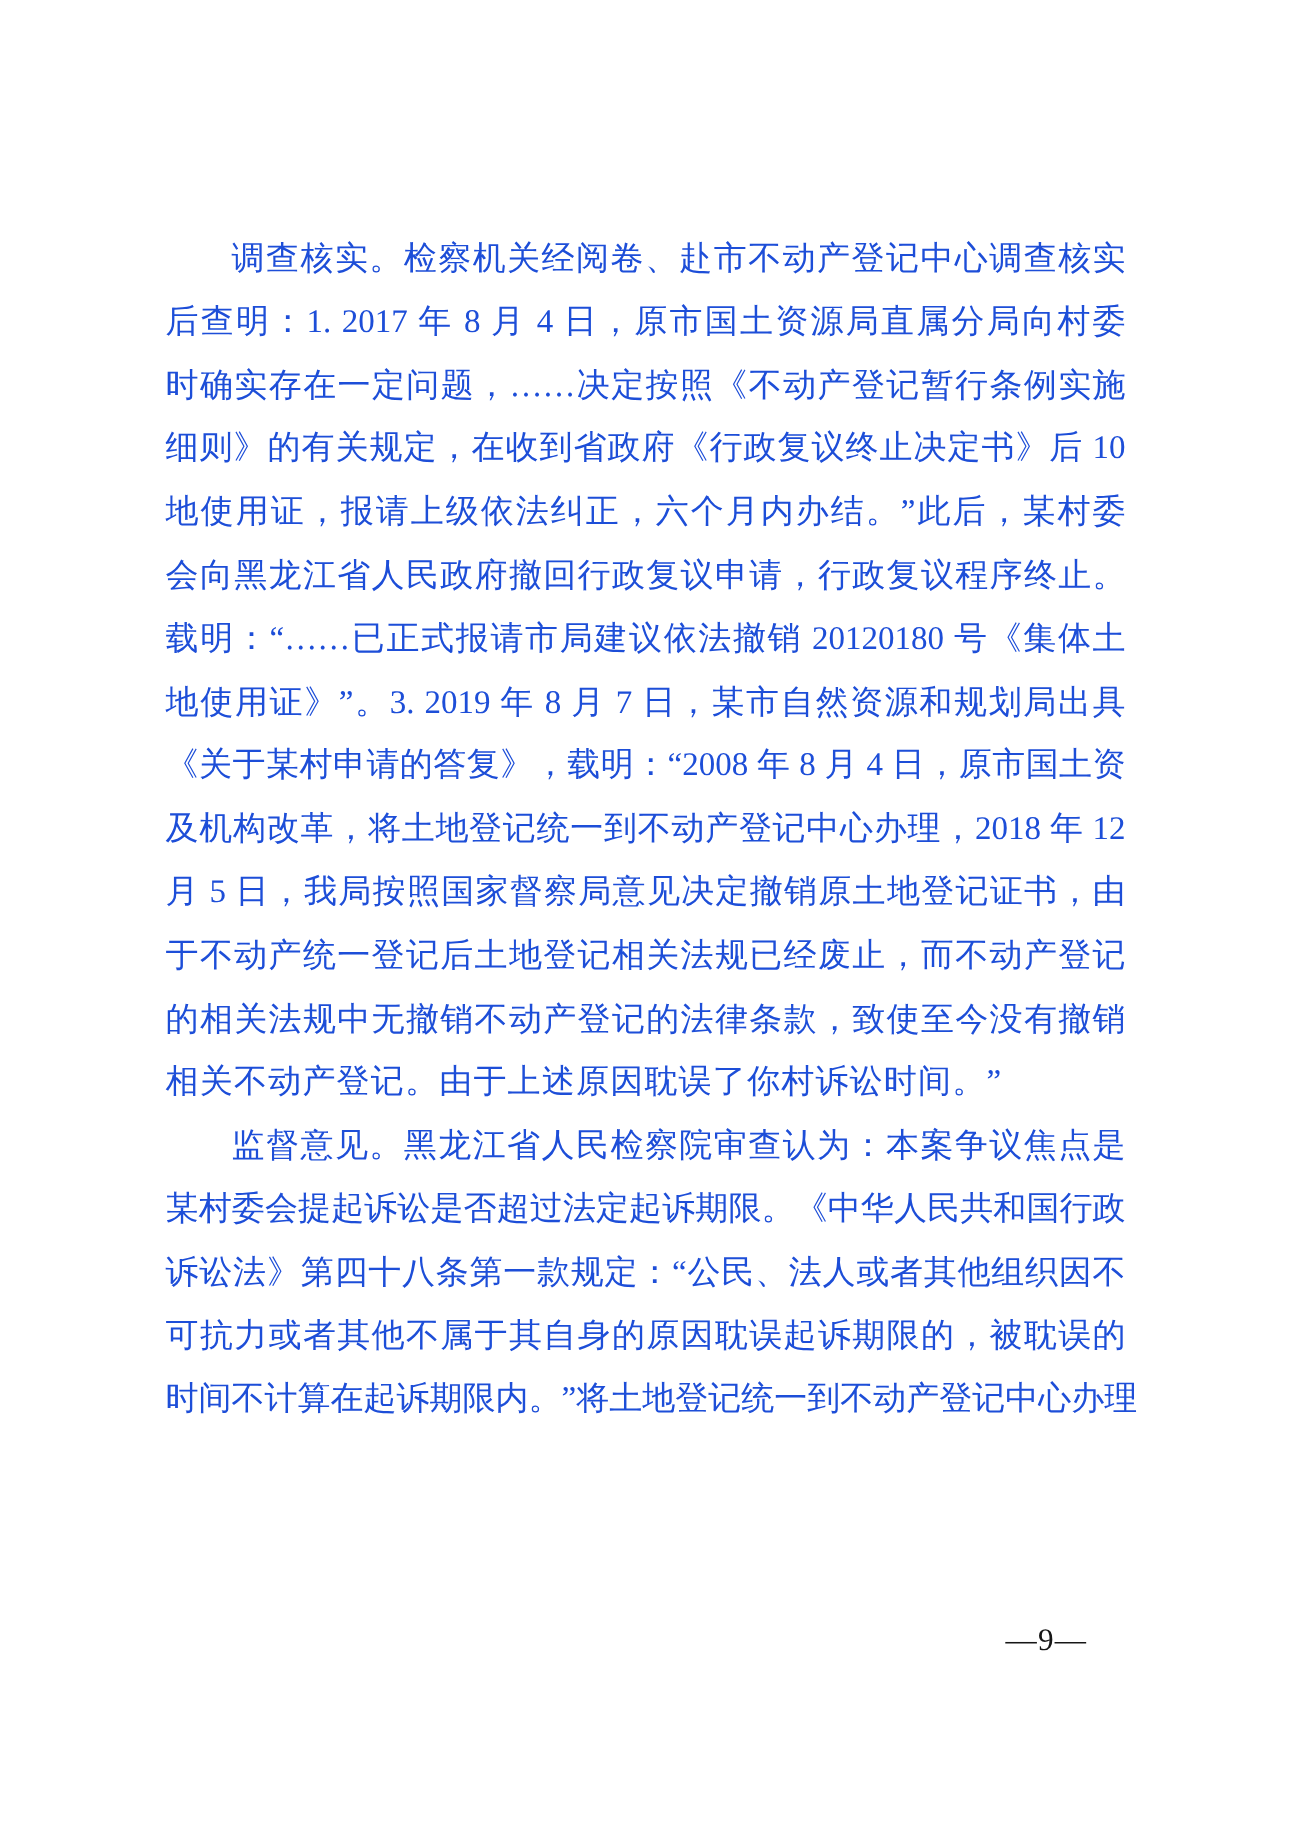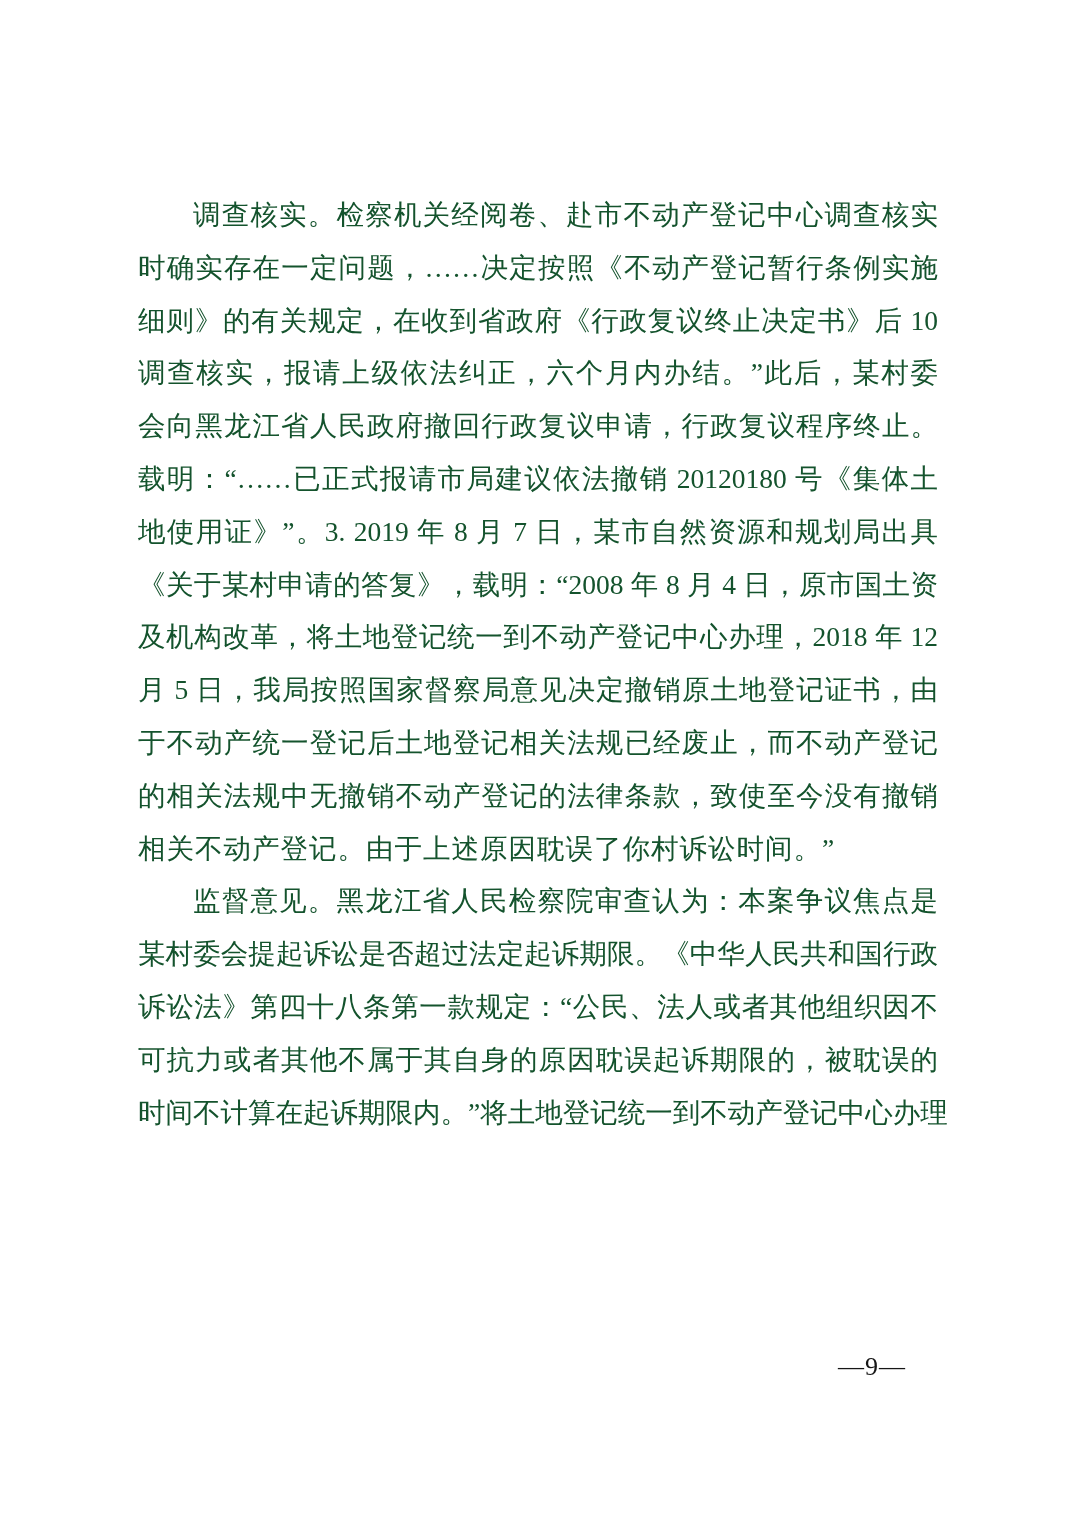--- a/index.html
+++ b/index.html
@@ -32,21 +32,21 @@
   }
   .line {
     font-size: 27.5px;
     height: 52.8px;
     line-height: 52.8px;
     white-space: nowrap;
     text-align: justify;
     text-align-last: justify;
     -moz-text-align-last: justify;
     text-justify: inter-character;
-    color: #14532d;
+    color: #1d4ed8;
   }
   .line.indent {
     text-indent: 2em;
   }
   .line.para-end {
     text-align-last: left;
     -moz-text-align-last: left;
     letter-spacing: 1px;
   }
   .page-number {
@@ -59,23 +59,24 @@
     color: #161616;
   }
 </style>
 </head>
 <body>
 
 <div class="page">
   <main class="text-block" id="paragraphs-root">
       <div class="paragraph">
         <div class="line indent">调查核实。检察机关经阅卷、赴市不动产登记中心调查核实</div>
+        <div class="line">后查明：1. 2017 年 8 月 4 日，原市国土资源局直属分局向村委</div>
         <div class="line">时确实存在一定问题，……决定按照《不动产登记暂行条例实施</div>
         <div class="line">细则》的有关规定，在收到省政府《行政复议终止决定书》后 10</div>
-        <div class="line">调查核实，报请上级依法纠正，六个月内办结。”此后，某村委</div>
+        <div class="line">地使用证，报请上级依法纠正，六个月内办结。”此后，某村委</div>
         <div class="line">会向黑龙江省人民政府撤回行政复议申请，行政复议程序终止。</div>
         <div class="line">载明：“……已正式报请市局建议依法撤销 20120180 号《集体土</div>
         <div class="line">地使用证》”。3. 2019 年 8 月 7 日，某市自然资源和规划局出具</div>
         <div class="line">《关于某村申请的答复》，载明：“2008 年 8 月 4 日，原市国土资</div>
         <div class="line">及机构改革，将土地登记统一到不动产登记中心办理，2018 年 12</div>
         <div class="line">月 5 日，我局按照国家督察局意见决定撤销原土地登记证书，由</div>
         <div class="line">于不动产统一登记后土地登记相关法规已经废止，而不动产登记</div>
         <div class="line">的相关法规中无撤销不动产登记的法律条款，致使至今没有撤销</div>
         <div class="line para-end">相关不动产登记。由于上述原因耽误了你村诉讼时间。”</div>
       </div>

